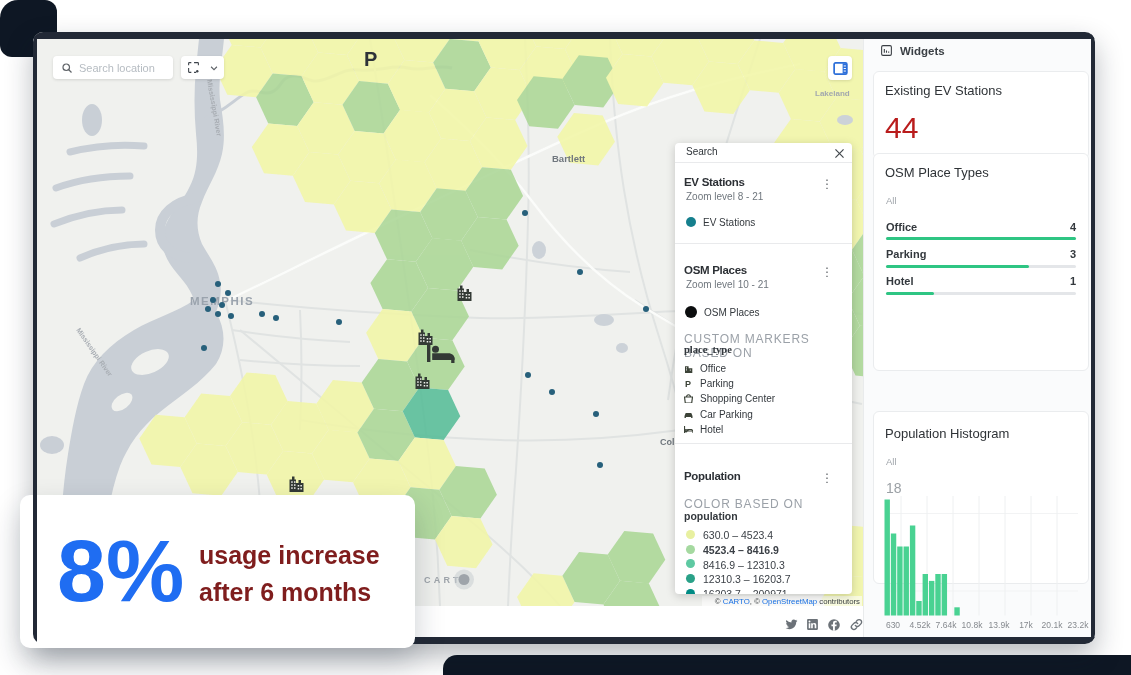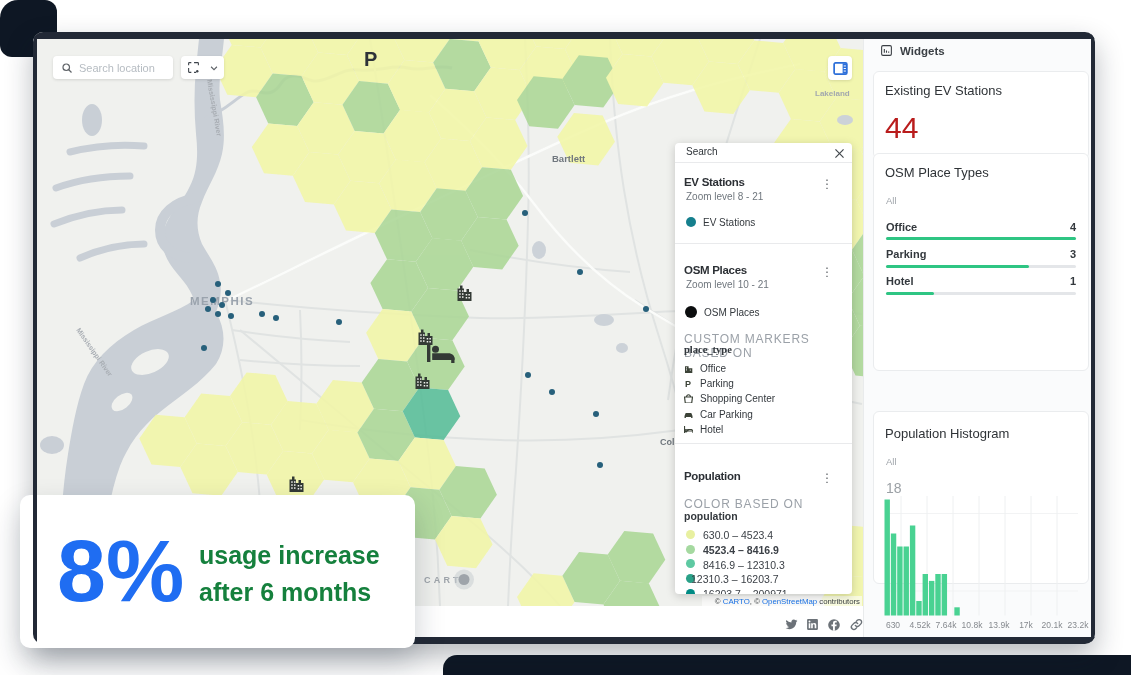--- a/index.html
+++ b/index.html
@@ -50,21 +50,21 @@
   border-radius:4px; box-shadow:0 1px 3px rgba(0,0,0,.12); display:flex; align-items:center;
   justify-content:center; }
 .mapbtn { position:absolute; left:795px; top:24px; width:24px; height:24px; background:#fff;
   border-radius:4px; box-shadow:0 1px 3px rgba(0,0,0,.12); display:flex; align-items:center;
   justify-content:center; }
 .stat { position:absolute; left:20px; top:495px; width:395px; height:153px; background:#ffffff;
   border-radius:10px; box-shadow:0 14px 30px rgba(20,30,50,.22); }
 .pct { position:absolute; left:57px; top:527px; font-size:88px; font-weight:bold; color:#1f6df2;
   line-height:1; }
 .statxt { position:absolute; left:199px; top:537px; font-size:25px; line-height:37px;
-  font-weight:bold; color:#15803d; }
+  font-weight:bold; color:#7f1d1d; }
 </style></head>
 <body>
 <div class="darkTL"></div>
 <div class="darkBR"></div>
 <div class="card">
   <div class="navyT"></div>
   <svg style="position:absolute;left:0;top:7px" width="830" height="567" viewBox="33 39 830 567">
 <defs>
         <g id="bld">
 <path d="M1.5 17 V4.5 H8 V17 Z M8 17 V8 H15.5 V17 Z M4 1.5 h2.5 V5 H4 Z M10.5 5 h2.5 V9 h-2.5 Z" fill="#333a35"></path>
@@ -412,21 +412,21 @@
       <div class="kebab" style="top:328px;right:19px">⋮</div>
       <div class="lcaps" style="left:9px;top:354px;">COLOR BASED ON</div>
       <div class="lfield" style="left:9px;top:367px;">population</div>
       <span class="ldot" style="left:11px;top:387px;background:#e8f0a0"></span>
       <div class="lg" style="left:28px;top:386px;">630.0 – 4523.4</div>
       <span class="ldot" style="left:11px;top:402px;background:#a5d9a0"></span>
       <div class="lg" style="left:28px;top:401px;font-weight:bold;">4523.4 – 8416.9</div>
       <span class="ldot" style="left:11px;top:416px;background:#5ec9a2"></span>
       <div class="lg" style="left:28px;top:416px;">8416.9 – 12310.3</div>
       <span class="ldot" style="left:11px;top:431px;background:#2aa188"></span>
-      <div class="lg" style="left:16px;top:430px;">12310.3 – 16203.7</div>
+      <div class="lg" style="left:28px;top:430px;">12310.3 – 16203.7</div>
       <span class="ldot" style="left:11px;top:446px;background:#008b84"></span>
       <div class="lg" style="left:28px;top:445px;">16203.7 – 200971</div>
     </div>
 
 <div class="search">
  <svg width="12" height="12" viewBox="0 0 24 24" fill="none" stroke="#5f6368" stroke-width="2.4">
         <circle cx="10.5" cy="10.5" r="6.5"></circle>
         <line x1="15.5" y1="15.5" x2="21" y2="21"></line>
       </svg>
  <span>Search location</span>

